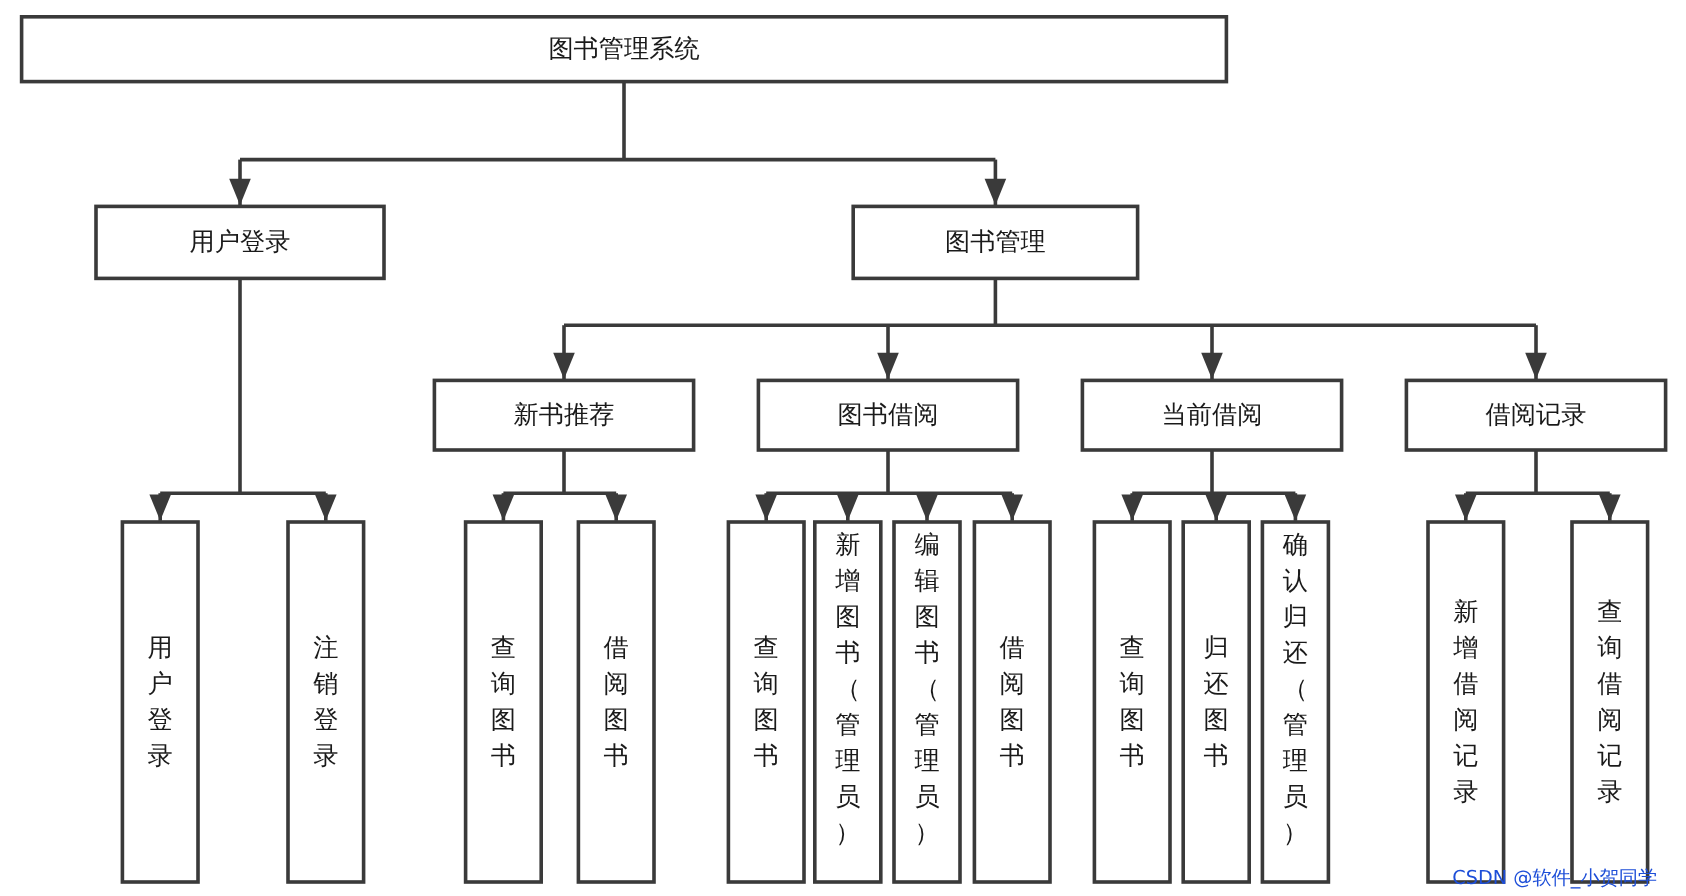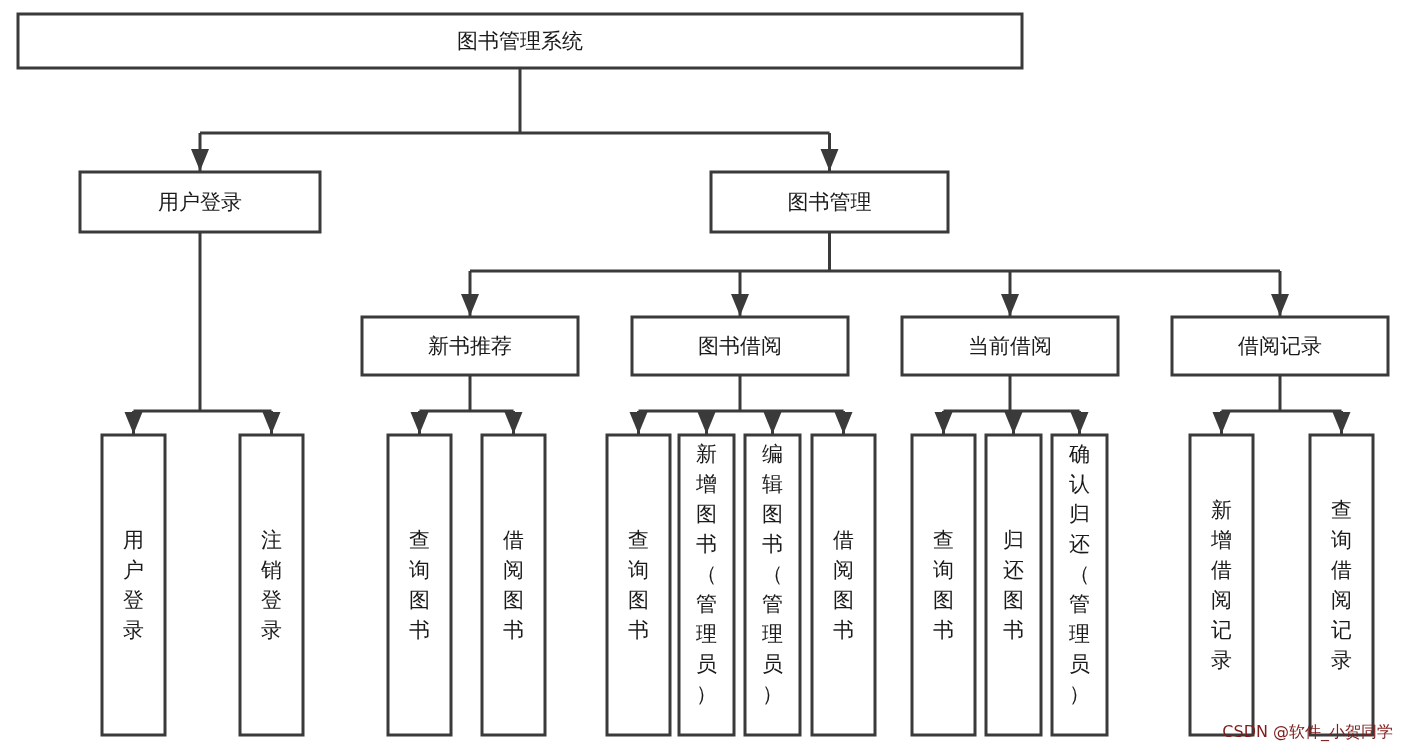--- a/index.html
+++ b/index.html
@@ -48,23 +48,23 @@
     stroke: #3a3a3a;
     stroke-width: 3;
     fill: none;
   }
   .arrow-head {
     fill: #3a3a3a;
     stroke: none;
   }
   .watermark-text {
     position: absolute;
-    right: 12px;
+    right: 24px;
     bottom: 4px;
-    color: #7f1d1d;
+    color: #1d4ed8;
     font-size: 16px;
     font-family: "DejaVu Sans", "Liberation Sans", sans-serif;
     white-space: nowrap;
     user-select: none;
   }
 </style>
 </head>
 <body>
 
 <div id="diagram-root">

